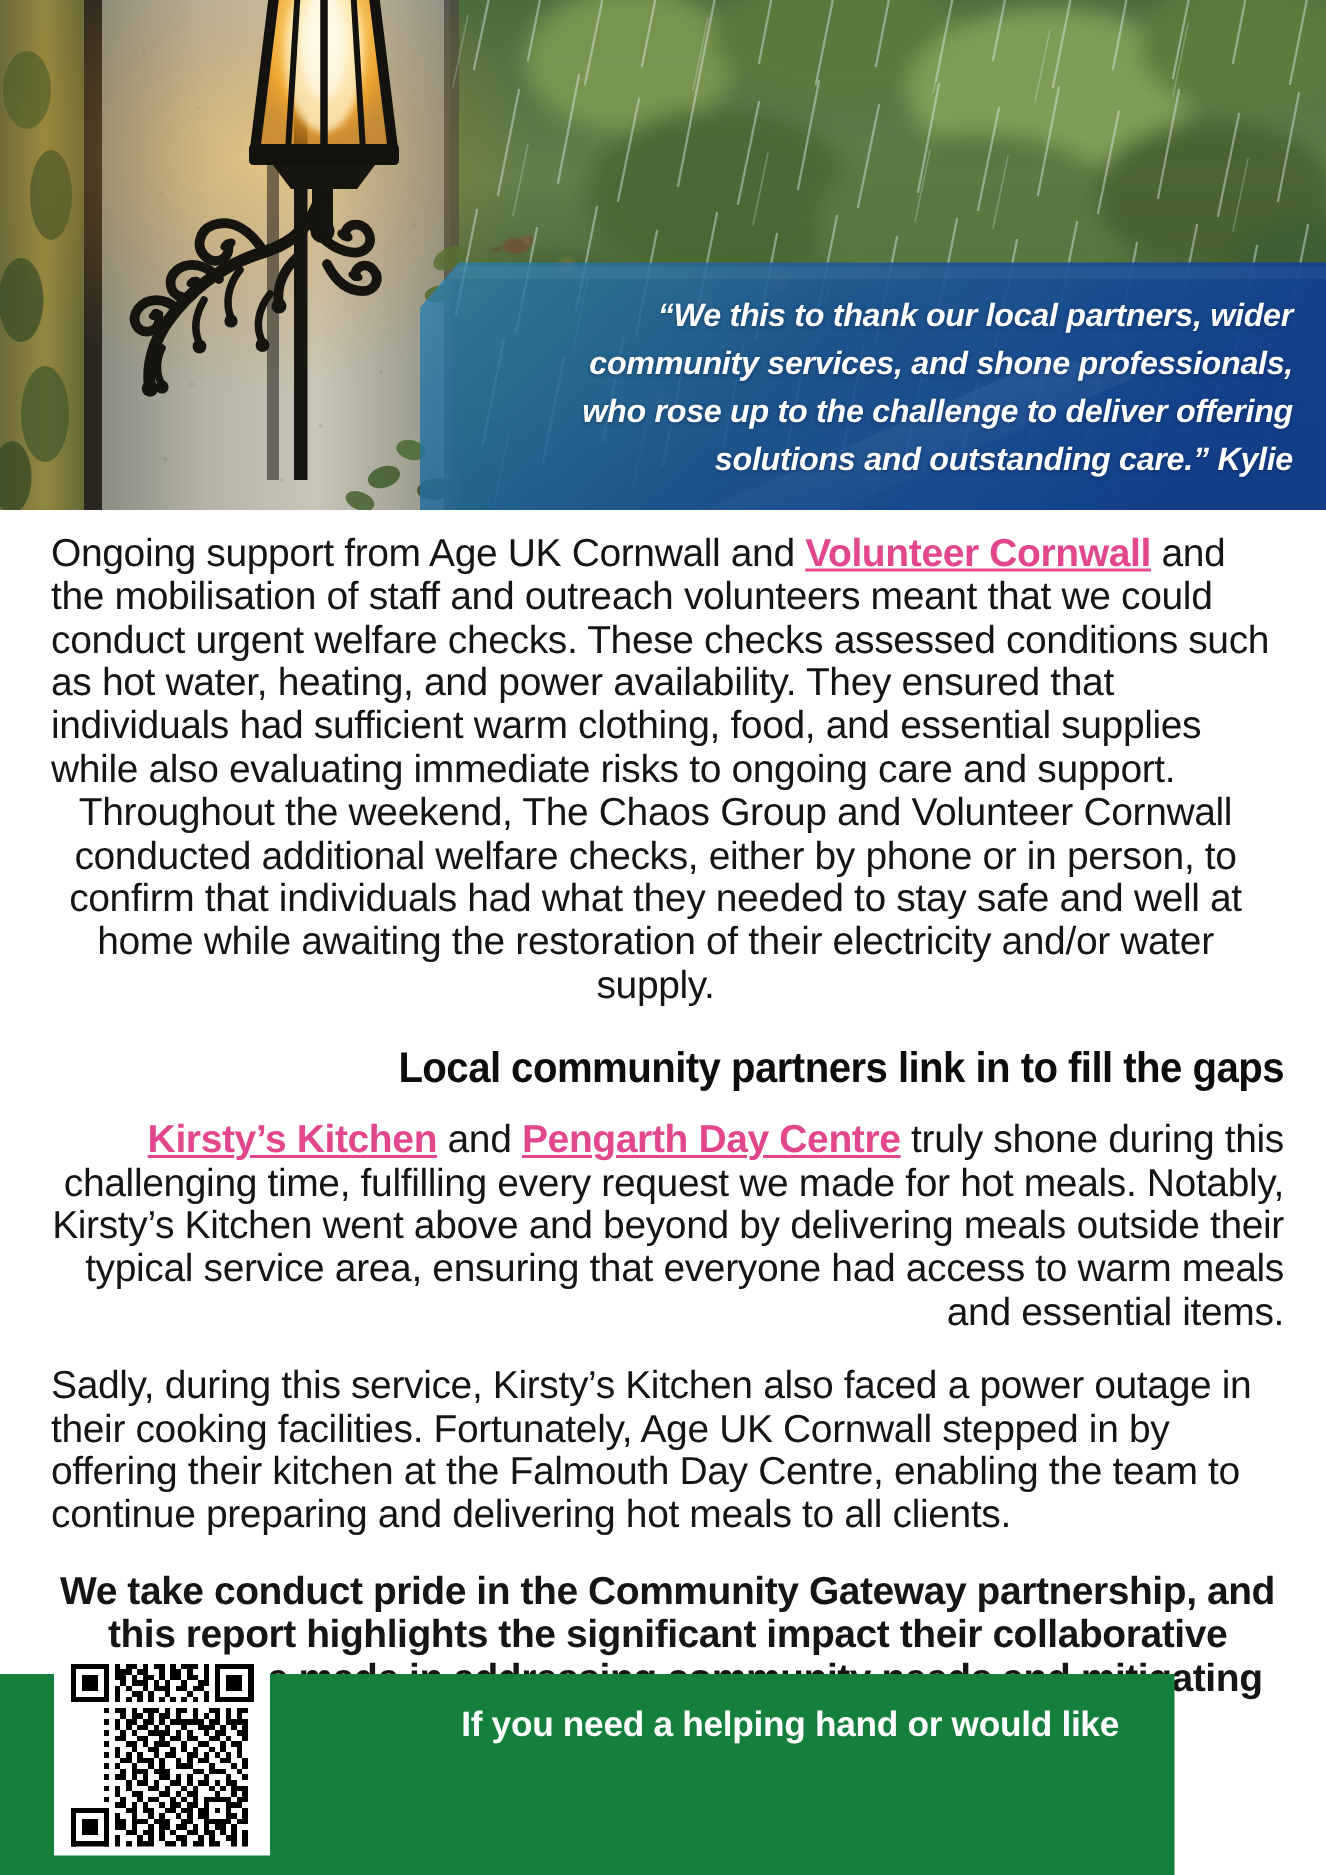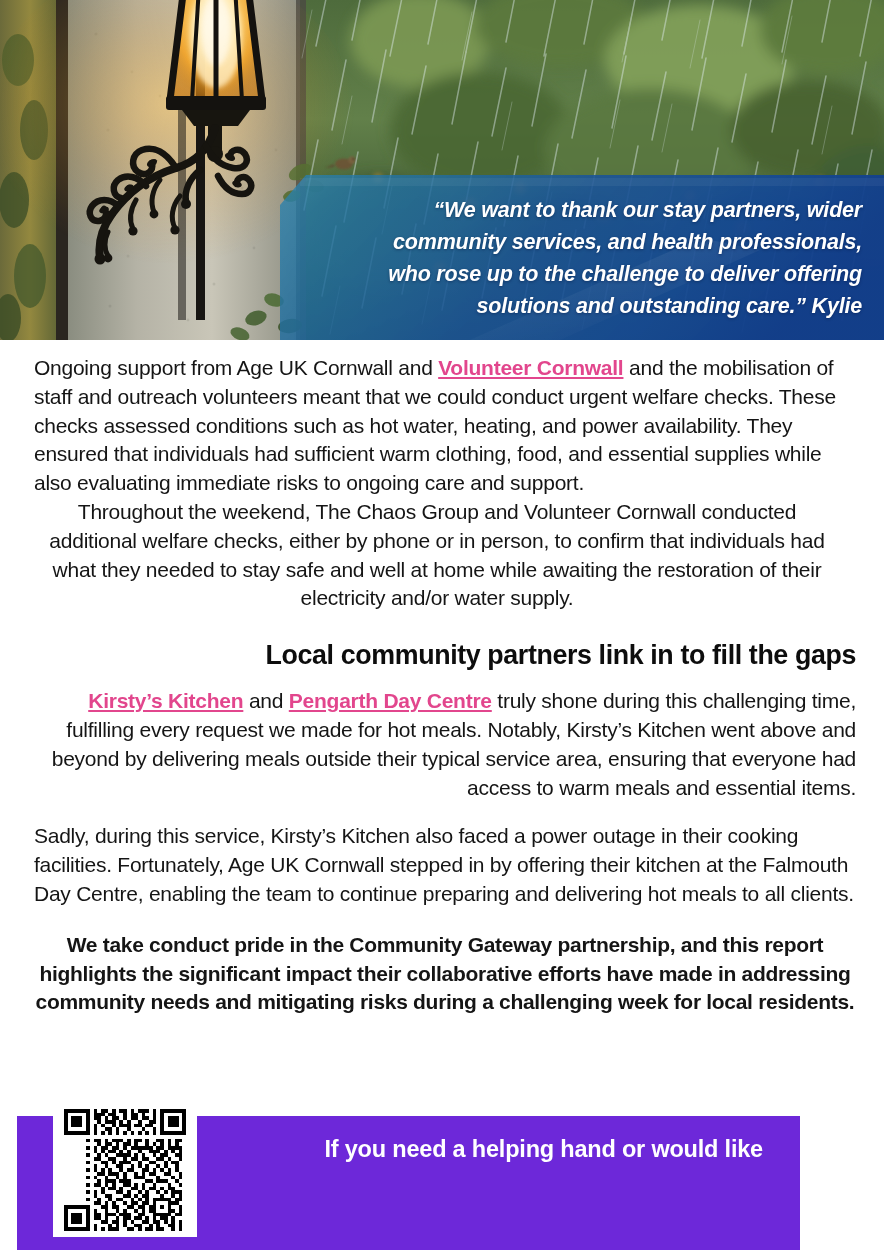--- a/index.html
+++ b/index.html
@@ -57,21 +57,21 @@
   }
 
   
   .content {
     position: relative;
     padding: 0 28px 0 34px;
   }
 
   .para {
     font-family: "Liberation Sans", sans-serif;
-    font-size: 21px;
+    font-size: 26px;
     line-height: 28.8px;
     color: #151515;
     letter-spacing: -0.25px;
   }
 
   .p1 { margin-top: 14px; text-align: left; }
   .p2 { text-align: center; padding-right: 16px; }
 
   .section-heading {
     font-family: "Liberation Sans Narrow", "Liberation Sans", sans-serif;
@@ -100,25 +100,25 @@
     color: #E2468D;
     font-weight: bold;
     text-decoration: underline;
     text-underline-offset: 2px;
     text-decoration-thickness: 2.2px;
   }
 
   
   .footer {
     position: absolute;
-    left: 17px;
+    left: 0;
     bottom: 0;
     width: 783px;
     height: 134px;
-    background: #6d28d9;
+    background: #15803d;
   }
 
   .qr-card {
     position: absolute;
     left: 36px;
     top: -13px;
     width: 144px;
     height: 134px;
     background: #ffffff;
     padding: 6px;
@@ -426,22 +426,22 @@
         </linearGradient>
       </defs>
 
       <path d="M306 175 L884 175 L884 340 L280 340 L280 205 Z" fill="url(#ovg)"></path>
 
       <path d="M470 340 L700 238 L760 250 L560 340 Z" fill="url(#ovstreak)"></path>
       <path d="M300 178 L884 178 L884 186 L300 186 Z" fill="#ffffff" opacity="0.05"></path>
     </svg>
 
     <div class="quote-text">
-      <div>“We want to thank our stay partners, wider</div>
-      <div>community services, and health professionals,</div>
+      <div>“We this to thank our local partners, wider</div>
+      <div>community services, and shone professionals,</div>
       <div>who rose up to the challenge to deliver offering</div>
       <div>solutions  and outstanding care.” Kylie</div>
     </div>
   </div>
 
   <div class="content">
 
     <p class="para p1"><span>Ongoing support from Age UK Cornwall and </span><a href="#" class="link">Volunteer Cornwall</a><span> and the mobilisation of staff and outreach volunteers meant that we could conduct urgent welfare checks. These checks assessed conditions such as hot water, heating, and power availability. They ensured that individuals had sufficient warm clothing, food, and essential supplies while also evaluating immediate risks to ongoing care and support.</span></p>
 
     <p class="para p2">Throughout the weekend, The Chaos Group and Volunteer Cornwall conducted additional welfare checks, either by phone or in person, to confirm that individuals had what they needed to stay safe and well at home while awaiting the restoration of their electricity and/or water supply.</p>

